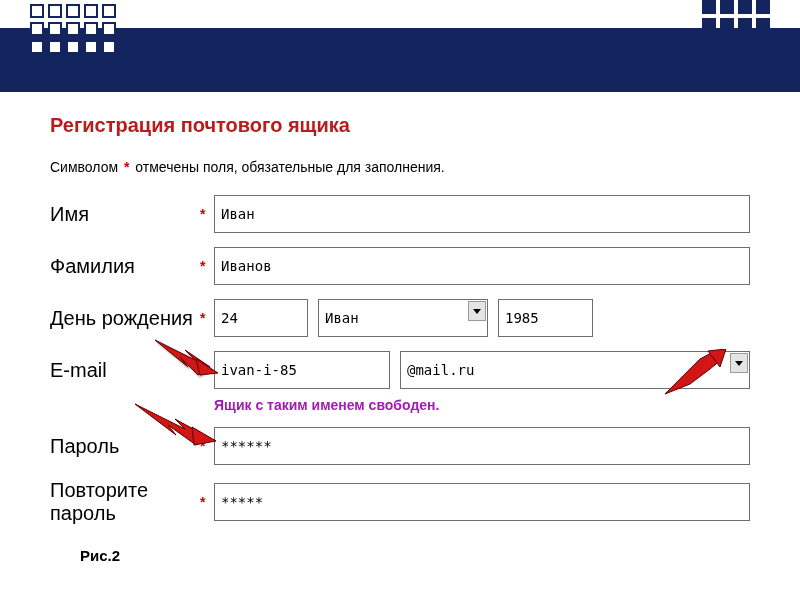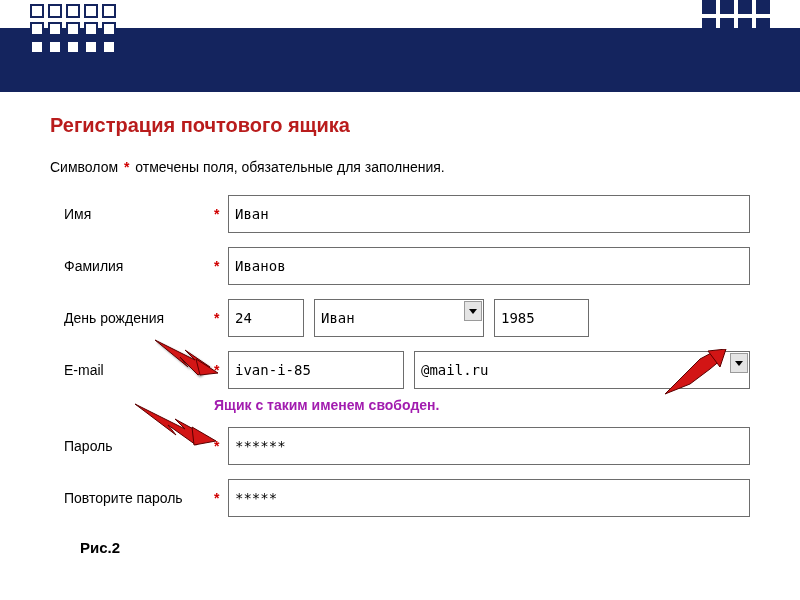--- a/index.html
+++ b/index.html
@@ -73,41 +73,40 @@
     padding: 0 2px;
   }
   .row {
     display: flex;
     align-items: center;
     margin-bottom: 14px;
     position: relative;
   }
   .label {
     width: 150px;
-    font-size: 14px;
-    margin-left: 14px;
+    font-size: 20px;
   }
   .ast-col {
     width: 14px;
     color: #d00000;
     font-weight: bold;
     font-size: 14px;
   }
   .field {
     border: 1px solid #6d6d6d;
     background: #fff;
     height: 24px;
     padding: 18px 6px;
     font-family: monospace, monospace;
     font-size: 14px;
     display: flex;
     align-items: center;
   }
   .field-input { flex: 1; }
-  .field-sm { width: 76px; }
+  .field-sm { width: 94px; }
   .field-arrow {
     position: relative;
     padding-right: 24px;
   }
   .drop-btn {
     position: absolute;
     right: 1px; top: 1px;
     width: 18px; height: 20px;
     background: #e4e4e4;
     border: 1px solid #9a9a9a;

